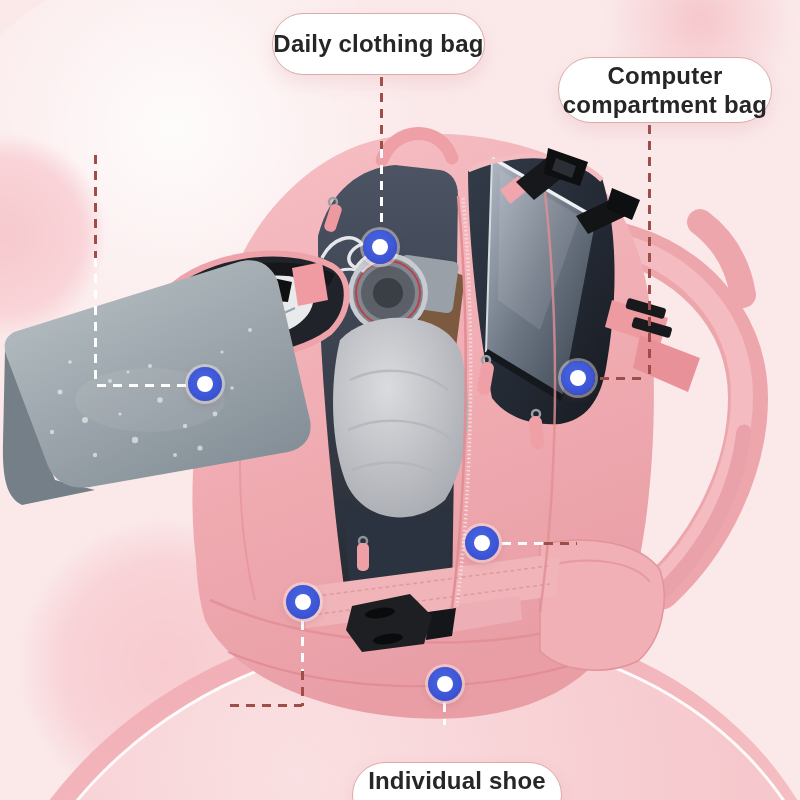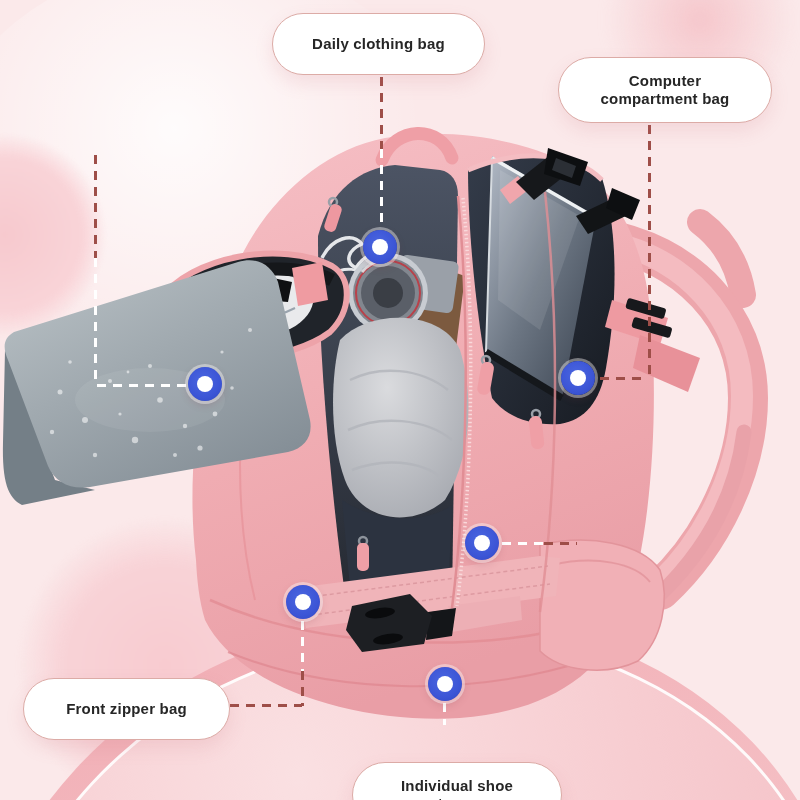--- a/index.html
+++ b/index.html
@@ -36,21 +36,21 @@
   
   .dot{position:absolute;width:34px;height:34px;border-radius:50%;z-index:4;
        background:radial-gradient(circle at 45% 40%,#4a66e0 0%,#3c55d6 60%,#3048c2 100%);
        box-shadow:0 0 0 3px rgba(255,255,255,.40),0 3px 8px rgba(130,60,70,.25);
        display:flex;align-items:center;justify-content:center;}
   .dot::after{content:"";width:16px;height:16px;border-radius:50%;background:#fff;}
   
   .pill{position:absolute;z-index:5;background:#ffffff;border:1.5px solid #dcaba6;
         border-radius:40px;display:flex;align-items:center;justify-content:center;
         box-shadow:0 8px 18px rgba(205,120,130,.16);}
-  .pill-text{font-size:15px;font-weight:700;color:#262626;text-align:center;
+  .pill-text{font-size:24px;font-weight:700;color:#262626;text-align:center;
              line-height:1.22;letter-spacing:.2px;white-space:pre-line;}
   .pill-daily{left:272px;top:13px;width:211px;height:60px;}
   .pill-computer{left:558px;top:57px;width:212px;height:64px;}
   .pill-drywet{left:12px;top:89px;width:205px;height:64px;}
   .pill-thermal{left:578px;top:520px;width:210px;height:58px;}
   .pill-zipper{left:23px;top:678px;width:205px;height:60px;}
   .pill-shoe{left:352px;top:762px;width:208px;height:64px;}
   
   .ld-daily-a{left:380px;top:77px;height:72px;}
   .ld-daily-b{left:380px;top:149px;height:80px;}
@@ -286,21 +286,18 @@
   <div class="dot dot-zip"></div>
   <div class="dot dot-shoe"></div>
 
   <div class="pill pill-daily">
     <span class="pill-text">Daily clothing bag</span>
   </div>
   <div class="pill pill-computer">
     <span class="pill-text">Computer
 compartment bag</span>
   </div>
-  <div class="pill pill-zipper">
-    <span class="pill-text">Front zipper bag</span>
-  </div>
   <div class="pill pill-shoe">
     <span class="pill-text">Individual shoe
 storage</span>
   </div>
 
 </div>
 
 </body></html>

